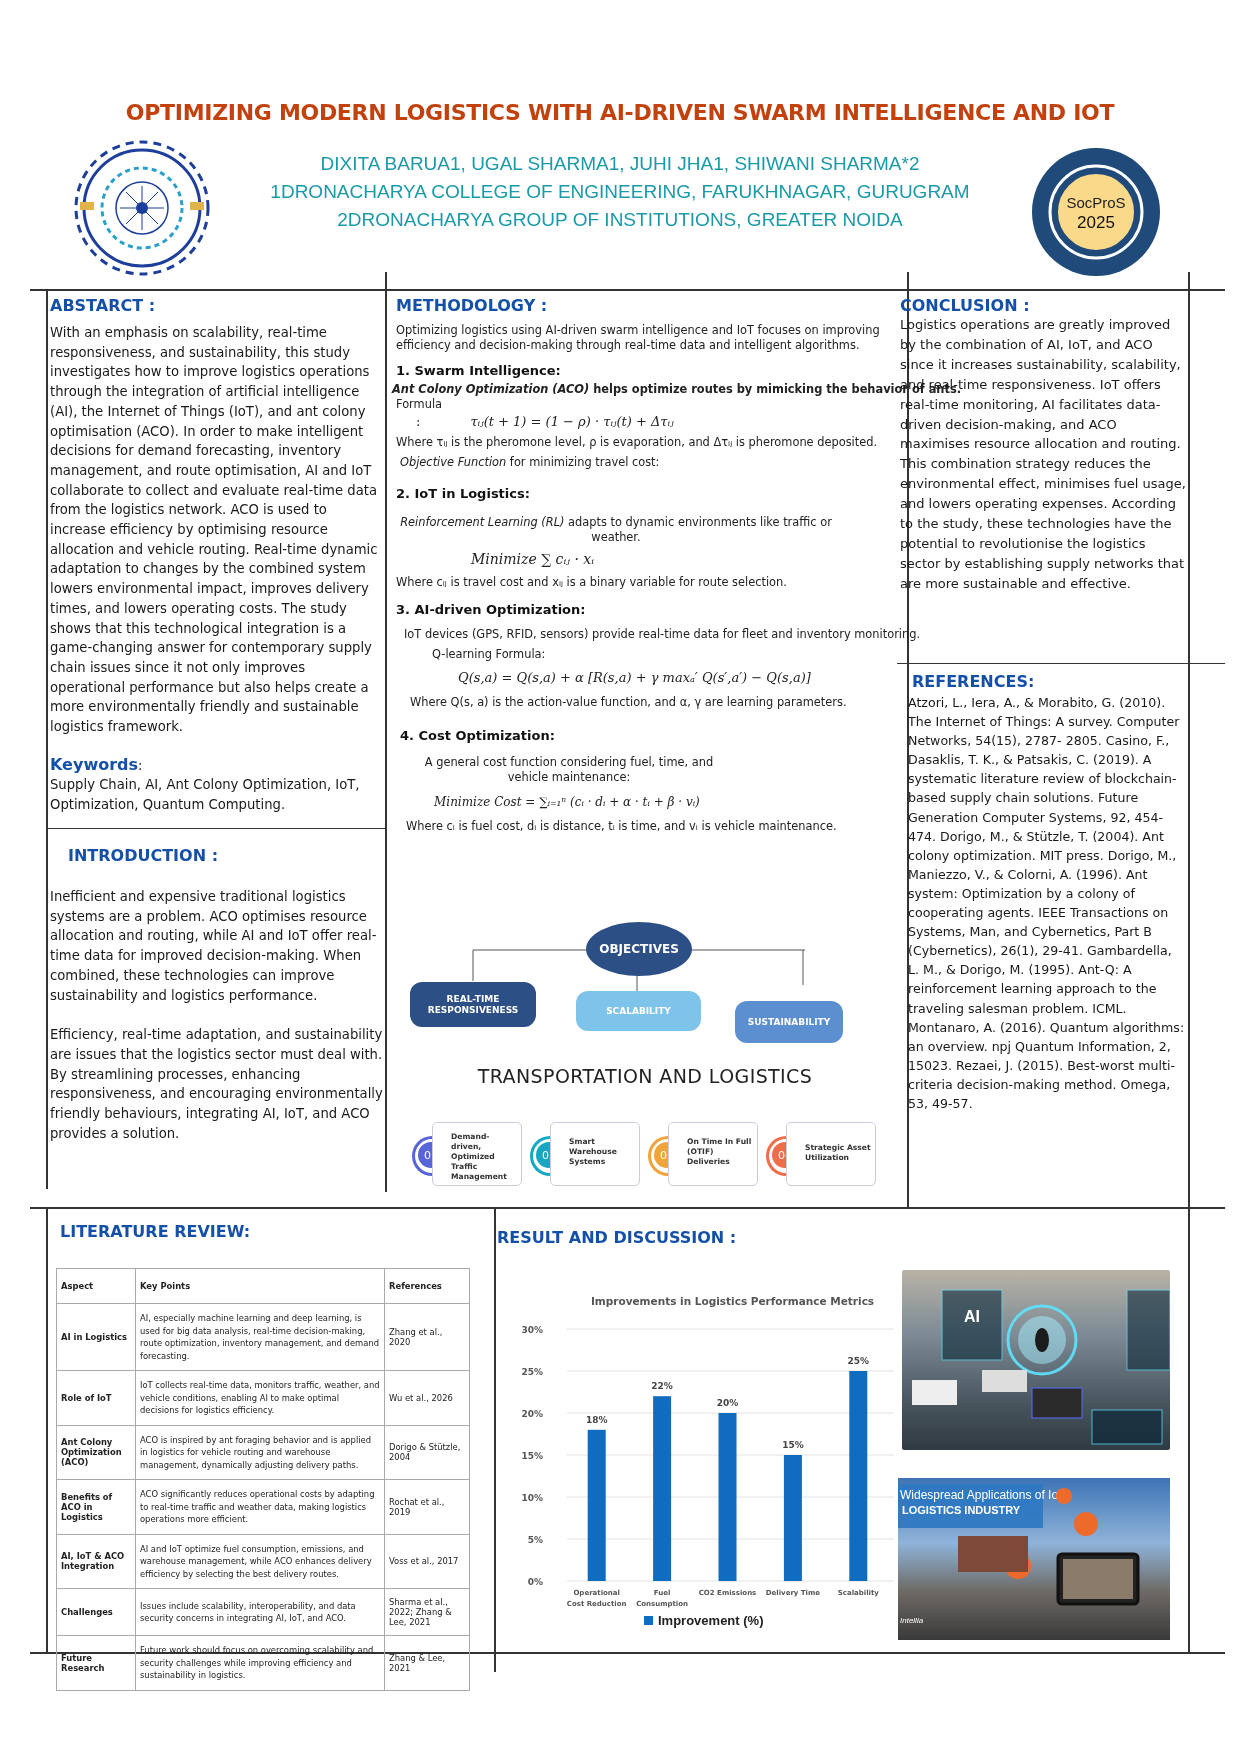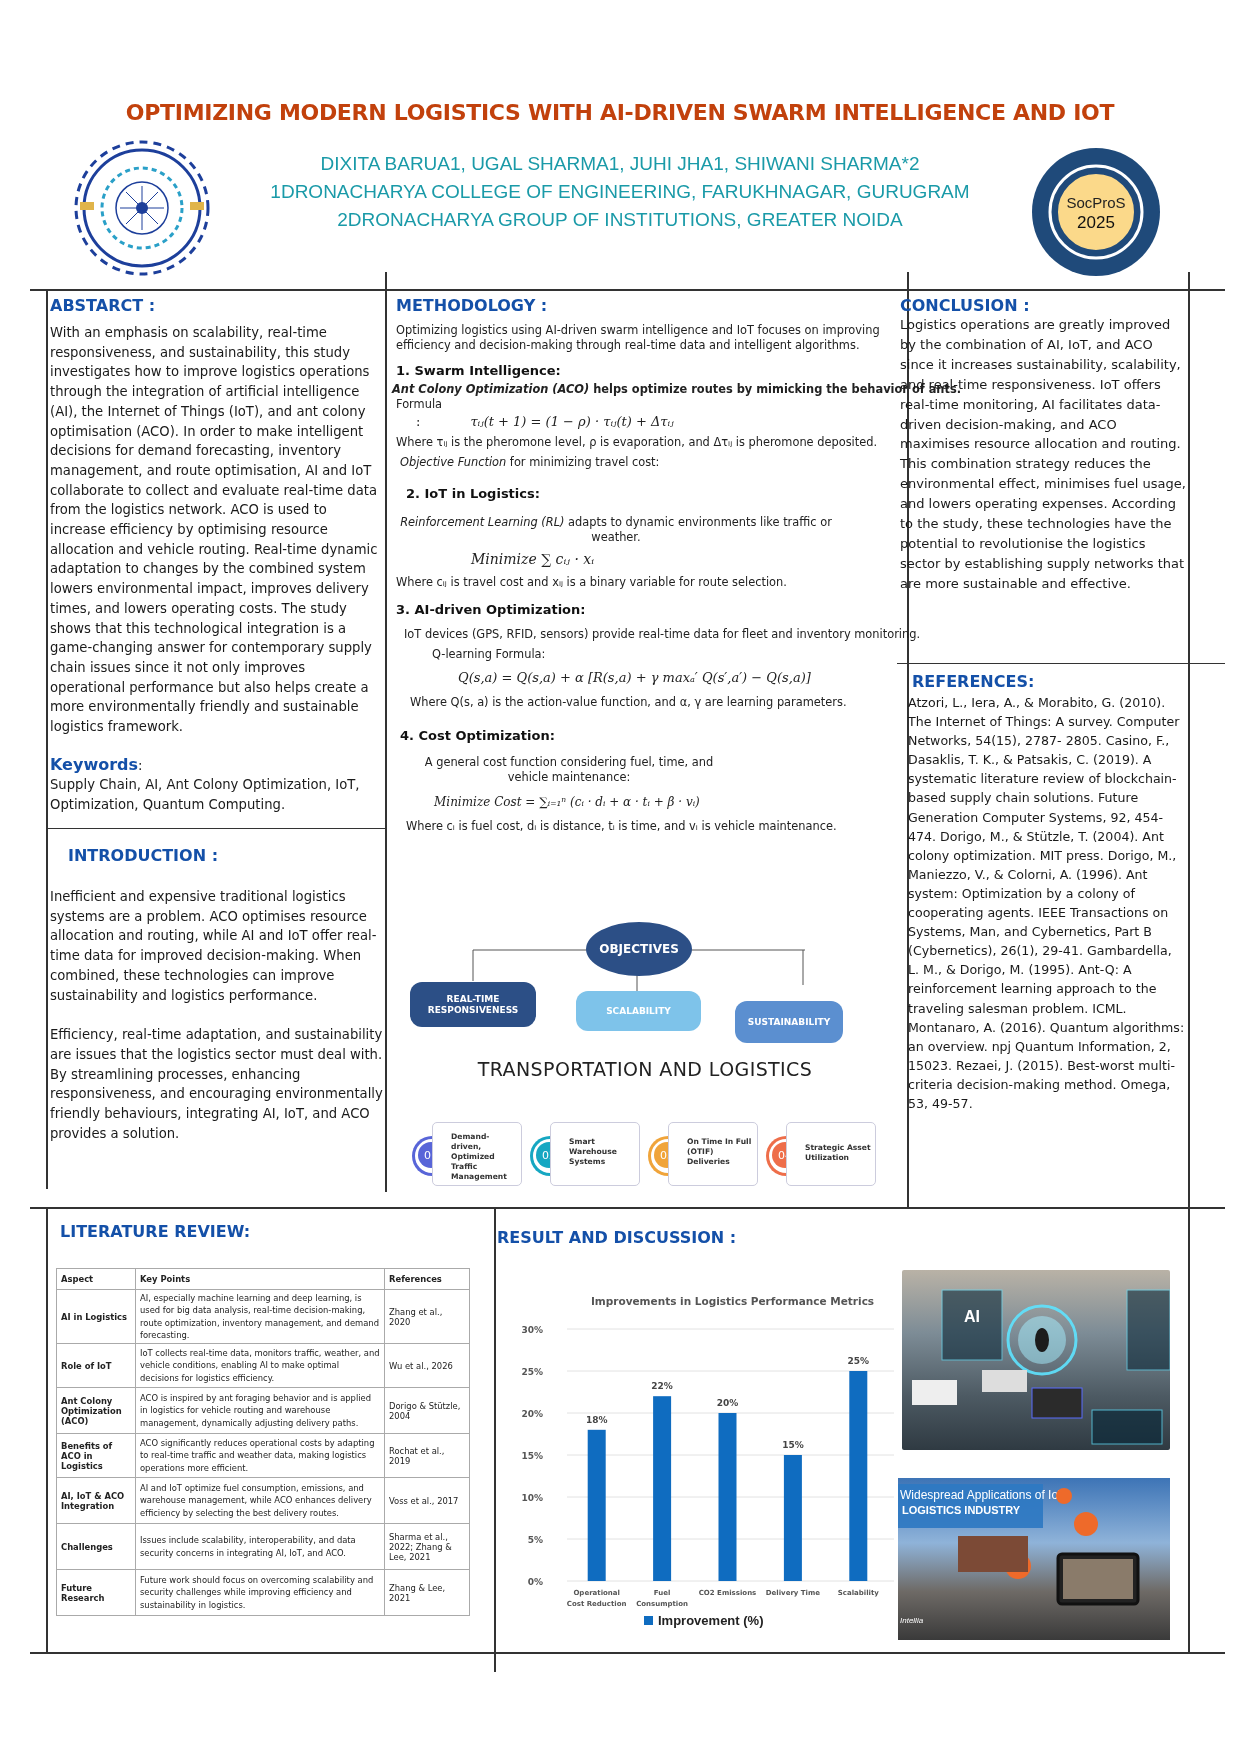--- a/index.html
+++ b/index.html
@@ -8,21 +8,21 @@
   .hline { position:absolute; height:2px; background:#333; }
   .vline { position:absolute; width:1.5px; background:#333; }
   .title { left:0; width:1240px; top:100px; text-align:center; font-family:"DejaVu Sans", sans-serif; font-weight:bold; font-size:22px; color:#c2410c; letter-spacing:-0.3px; }
   .authors { left:220px; width:800px; top:150px; text-align:center; font-family:"Liberation Sans", sans-serif; font-size:19px; color:#1a9aa8; line-height:28px; }
   .sec-h { font-family:"DejaVu Sans", sans-serif; font-weight:bold; color:#1450a8; font-size:16px; }
   .body-txt { font-family:"DejaVu Sans", sans-serif; font-size:13.2px; line-height:19.7px; color:#1a1a1a; }
   .meth { font-family:"DejaVu Sans", sans-serif; font-size:11.4px; color:#222; line-height:15px; }
   .meth-h { font-family:"DejaVu Sans", sans-serif; font-weight:bold; font-size:13px; color:#111; }
   .formula { font-family:"DejaVu Serif", serif; font-style:italic; font-size:13px; color:#222; }
   .lit-table { border-collapse:collapse; font-family:"DejaVu Sans", sans-serif; font-size:8.4px; color:#222; }
-  .lit-table td, .lit-table th { border:1px solid #aaa; padding:1px 4px; vertical-align:middle; text-align:left; }
+  .lit-table td, .lit-table th { border:1px solid #aaa; padding:8px 4px; vertical-align:middle; text-align:left; }
   .lit-table th { font-weight:bold; height:18px; }
   .lit-table td.aspect { font-weight:bold; width:70px; }
   .lit-table td.keys { width:240px; line-height:12.5px; }
   .lit-table td.refs { width:76px; }
   .obj-box { position:absolute; border-radius:12px; color:#fff; font-weight:bold; font-size:9px; text-align:center; display:flex; align-items:center; justify-content:center; font-family:"DejaVu Sans", sans-serif; line-height:11px; }
   .benefit-card { position:absolute; width:88px; height:62px; border:1px solid #ccd; border-radius:5px; background:#fff; font-family:"DejaVu Sans", sans-serif; font-size:7.6px; font-weight:bold; color:#333; }
   .benefit-num { position:absolute; width:26px; height:26px; border-radius:50%; color:#fff; font-size:11px; display:flex; align-items:center; justify-content:center; font-family:"DejaVu Sans", sans-serif; }
   .benefit-ring { position:absolute; width:34px; height:34px; border-radius:50%; border:3px solid; }
 </style>
 </head>
@@ -103,21 +103,21 @@
   </div>
   <div class="meth">Formula</div>
   <div class="formula" style="margin-top:2px;">
     <span style="margin-left:20px;margin-right:50px;font-style:normal;">:</span><span>τᵢⱼ(t + 1) = (1 − ρ) · τᵢⱼ(t) + Δτᵢⱼ</span>
   </div>
   <div class="meth" style="margin-top:6px;">Where τᵢⱼ is the pheromone level, ρ is evaporation, and Δτᵢⱼ is pheromone deposited.</div>
   <div class="meth" style="margin-top:5px;margin-left:4px;">
     <i>Objective Function</i><span> for minimizing travel cost:</span>
   </div>
 
-  <div class="meth-h" style="margin-top:16px;margin-left:10px;">2. IoT in Logistics:</div>
+  <div class="meth-h" style="margin-top:16px;">2. IoT in Logistics:</div>
   <div class="meth" style="margin-top:14px;text-align:center;width:440px;">
     <i>Reinforcement Learning (RL)</i><span> adapts to dynamic environments like traffic or weather.</span>
   </div>
   <div class="formula" style="margin-top:6px;margin-left:75px;font-size:14px;">Minimize ∑ cᵢⱼ · xᵢ</div>
   <div class="meth" style="margin-top:8px;">Where cᵢⱼ is travel cost and xᵢⱼ is a binary variable for route selection.</div>
 
   <div class="meth-h" style="margin-top:12px;">3. AI-driven Optimization:</div>
   <div class="meth" style="margin-top:10px;white-space:nowrap;margin-left:8px;">IoT devices (GPS, RFID, sensors) provide real-time data for fleet and inventory monitoring.</div>
   <div class="meth" style="margin-top:5px;margin-left:36px;">Q-learning Formula:</div>
   <div class="formula" style="margin-top:8px;margin-left:62px;">Q(s,a) = Q(s,a) + α [R(s,a) + γ maxₐ′ Q(s′,a′) − Q(s,a)]</div>
@@ -136,21 +136,21 @@
     <line x1="413" y1="45" x2="413" y2="80" stroke="#555" stroke-width="1"></line>
     <line x1="247" y1="65" x2="247" y2="86" stroke="#555" stroke-width="1"></line>
   </svg>
   <div class="abs" style="left:196px;top:17px;width:106px;height:54px;border-radius:50%;background:#2c4f86;color:#fff;font-weight:bold;font-size:12px;display:flex;align-items:center;justify-content:center;font-family:'DejaVu Sans',sans-serif;">OBJECTIVES</div>
   <div class="obj-box" style="left:20px;top:77px;width:126px;height:45px;background:#2c4f86;">REAL-TIME RESPONSIVENESS</div>
   <div class="obj-box" style="left:186px;top:86px;width:125px;height:40px;background:#7ec3ea;">SCALABILITY</div>
   <div class="obj-box" style="left:345px;top:80px;width:108px;height:42px;background:#5b8fd0;margin-top:16px;">SUSTAINABILITY</div>
 </div>
 
 <div class="abs" style="left:390px;top:1050px;width:510px;height:140px;">
-  <div style="text-align:center;font-family:'DejaVu Sans',sans-serif;font-size:19px;color:#222;margin-top:8px;letter-spacing:0.4px;">TRANSPORTATION AND LOGISTICS</div>
+  <div style="text-align:center;font-family:'DejaVu Sans',sans-serif;font-size:19px;color:#222;margin-top:15px;letter-spacing:0.4px;">TRANSPORTATION AND LOGISTICS</div>
 
   <div class="abs" style="left:22px;top:72px;width:110px;height:66px;">
     <div class="benefit-ring" style="left:0;top:14px;border-color:#5865d8;border-right-color:transparent;"></div>
     <div class="benefit-num" style="left:6px;top:20px;background:#5865d8;">01</div>
     <div class="benefit-card" style="left:20px;top:0;">
       <div style="position:absolute;left:18px;top:9px;width:66px;line-height:10px;">Demand-driven, Optimized Traffic Management</div>
     </div>
   </div>
   <div class="abs" style="left:140px;top:72px;width:110px;height:66px;">
     <div class="benefit-ring" style="left:0;top:14px;border-color:#16a7c2;border-right-color:transparent;"></div>

